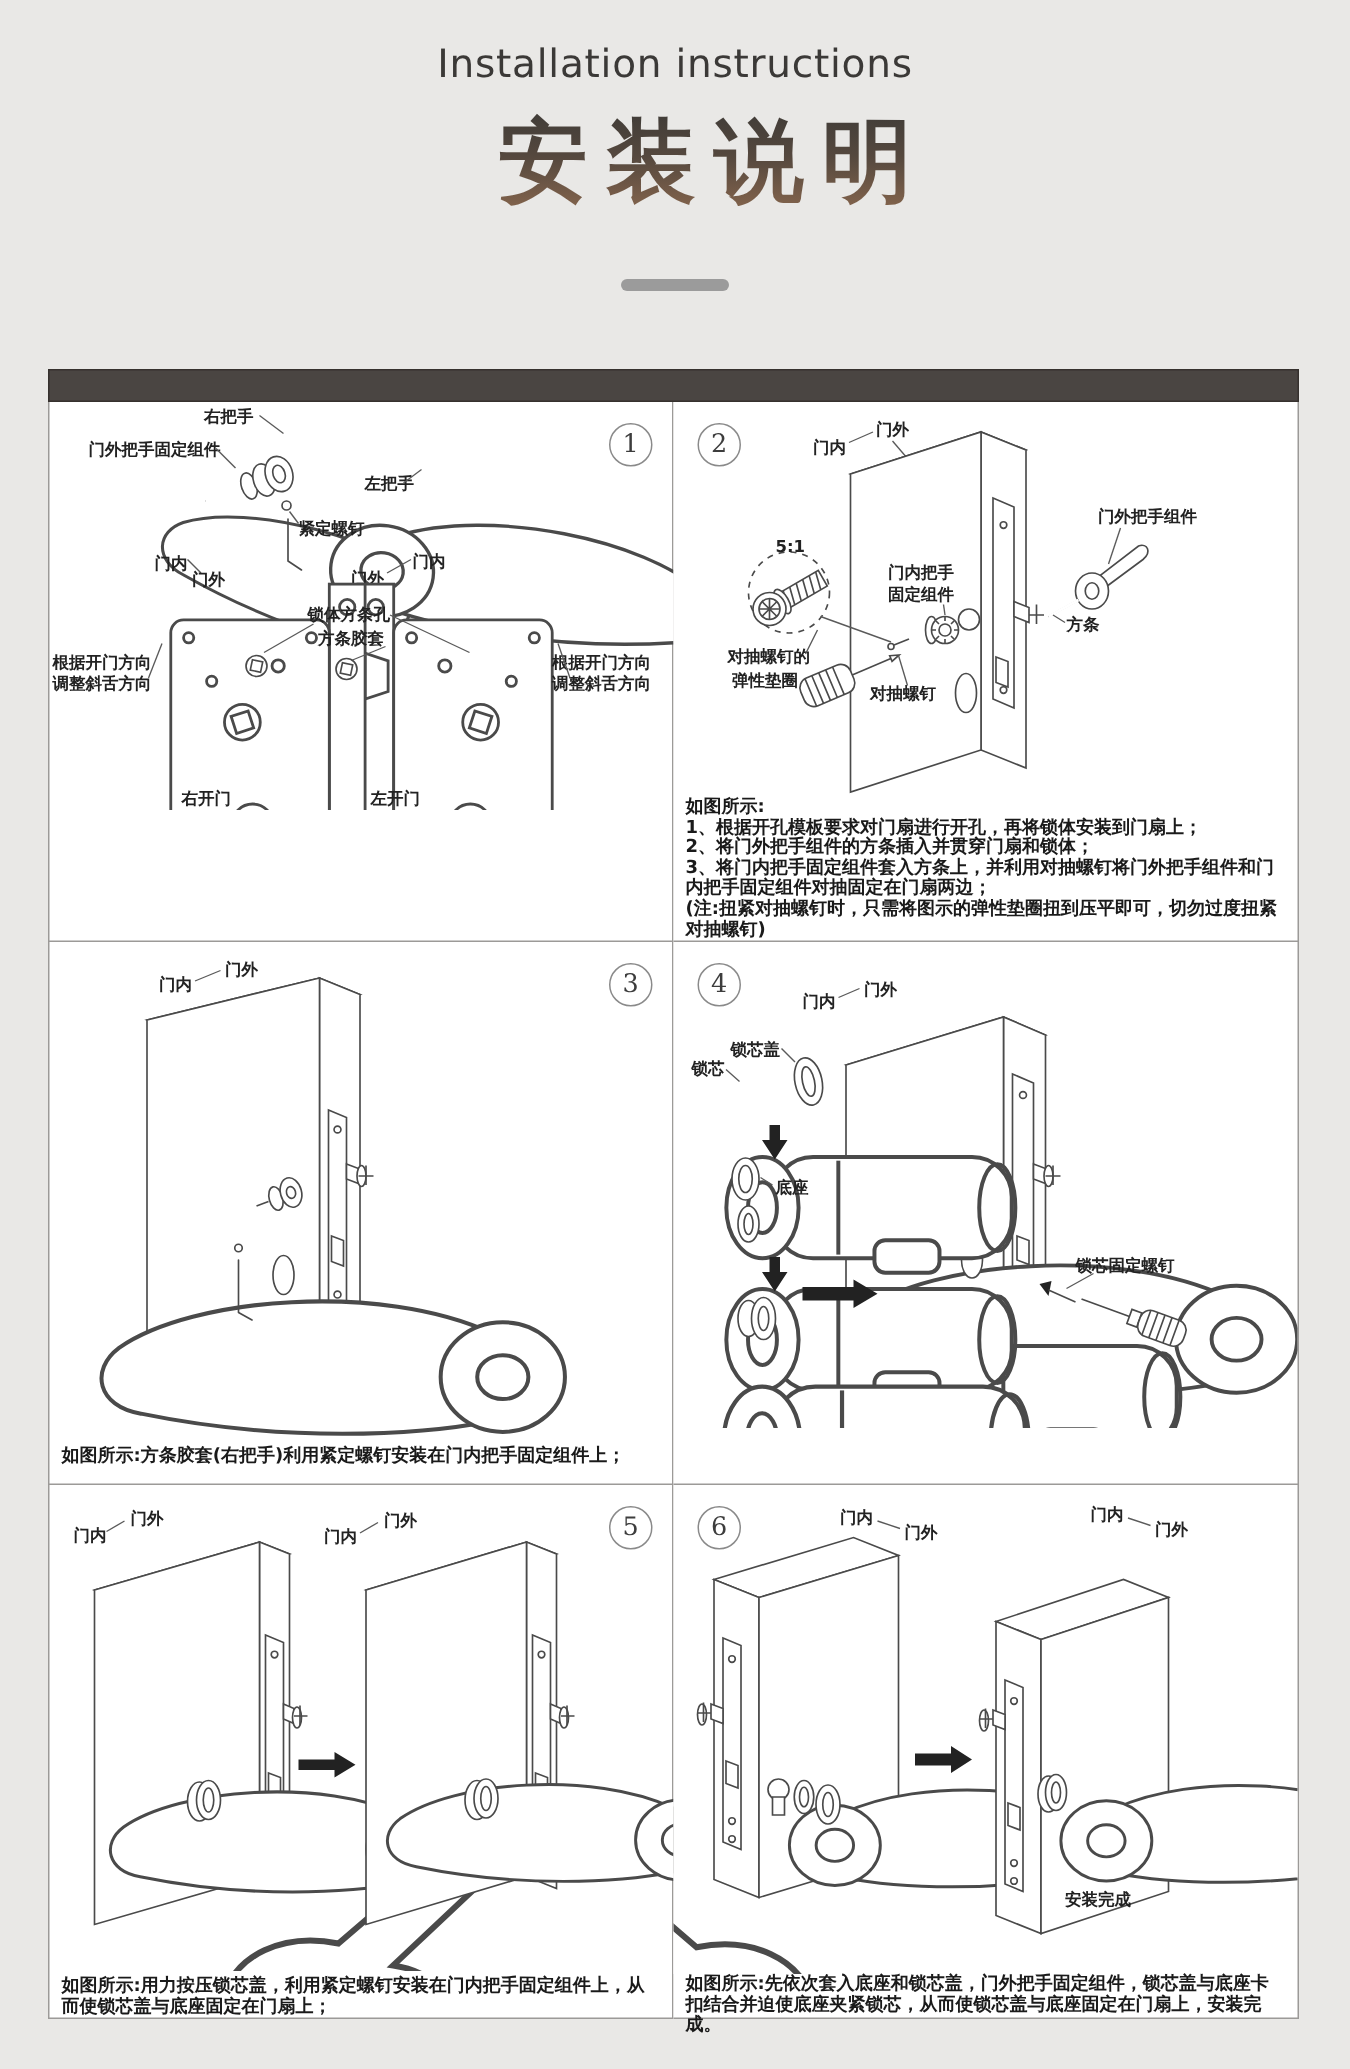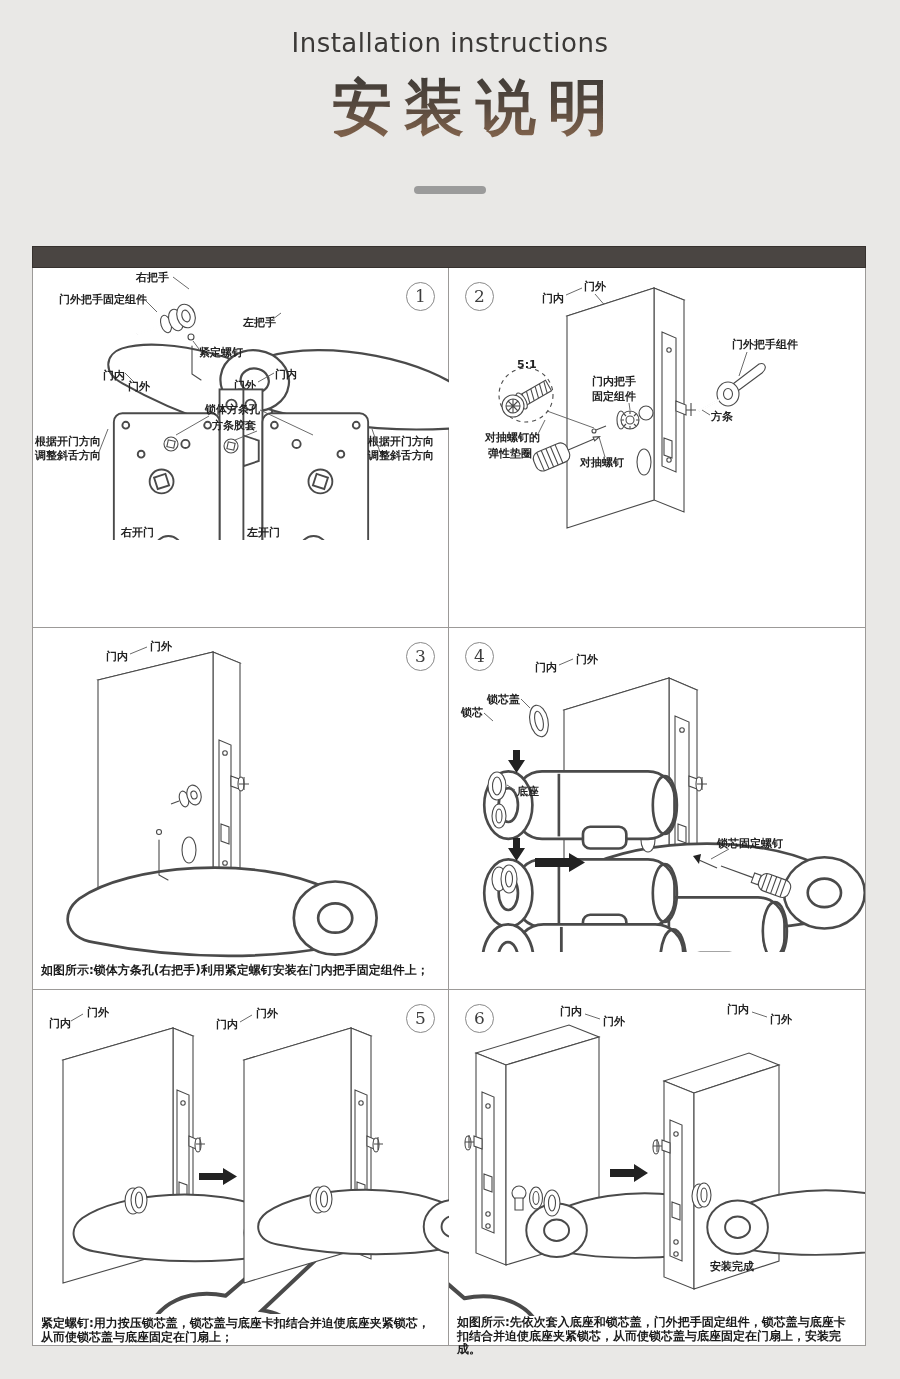--- a/index.html
+++ b/index.html
@@ -226,20 +226,25 @@
             <ellipse class="pt" cx="279" cy="126" rx="11" ry="12"></ellipse>
             <ellipse class="ln" cx="279" cy="126" rx="4.5" ry="5.5"></ellipse>
             <path class="ln" stroke-width="4.5" d="M270,132 L250,143"></path>
             <path stroke="#fff" stroke-width="2" fill="none" d="M270,132 L250,143"></path>
           </g>
           <text class="lb" x="283" y="80">门外把手组件</text>
           <path class="ld" d="M298,84 L290,108"></path>
           <text class="lb" x="262" y="152">方条</text>
           <path class="ld" d="M261,147 L253,142"></path>
         </svg>
+        <div class="caption" style="top:263px">如图所示:
+1、根据开孔模板要求对门扇进行开孔，再将锁体安装到门扇上；
+2、将门外把手组件的方条插入并贯穿门扇和锁体；
+3、将门内把手固定组件套入方条上，并利用对抽螺钉将门外把手组件和门内把手固定组件对抽固定在门扇两边；
+(注:扭紧对抽螺钉时，只需将图示的弹性垫圈扭到压平即可，切勿过度扭紧对抽螺钉)</div>
       </section>
     </div>
 
     <div class="row">
 
       <section class="panel" style="height:362px">
         <div class="num r">3</div>
         <svg class="diagram" width="416" height="334" viewBox="0 0 416 334">
           <text class="lb" x="73" y="32">门内</text>
           <path class="ld" d="M97,26 L114,19"></path>
@@ -263,21 +268,21 @@
           <g>
             <path class="ln" stroke-width="2.2" d="M138,176 L146,173"></path>
             <ellipse class="pt" cx="151" cy="171" rx="4.5" ry="8" transform="rotate(-15 151 171)"></ellipse>
             <ellipse class="pt" cx="161" cy="167" rx="7" ry="10" transform="rotate(-15 161 167)"></ellipse>
             <ellipse class="ln" cx="161" cy="167" rx="3" ry="4" transform="rotate(-15 161 167)"></ellipse>
           </g>
           <circle class="pt" cx="126" cy="204" r="2.5"></circle>
           <path class="ln" stroke-width="4" stroke-linecap="round" stroke-linejoin="round" d="M126,212 L126,247 L135,252"></path>
           <ellipse class="pt" cx="156" cy="222" rx="7" ry="13"></ellipse>
         </svg>
-        <div class="caption" style="top:336px">如图所示:锁体方条孔(右把手)利用紧定螺钉安装在门内把手固定组件上；</div>
+        <div class="caption" style="top:336px">如图所示:方条胶套(右把手)利用紧定螺钉安装在门内把手固定组件上；</div>
       </section>
 
       <section class="panel" style="height:362px">
         <div class="num l">4</div>
         <svg class="diagram" width="416" height="324" viewBox="0 0 416 324">
           <text class="lb" x="86" y="43">门内</text>
           <path class="ld" d="M110,37 L124,31"></path>
           <text class="lb" x="127" y="35">门外</text>
           <g>
             <path class="pt" d="M115,82 L220,50 L248,62 L143,94 Z"></path>
@@ -389,21 +394,21 @@
             <path class="pt" d="M324,192 L332,195 L332,211 L324,208 Z"></path>
             <path class="pt" d="M334,146 L341,149 L341,159 L334,156 Z"></path>
             <ellipse class="pt" cx="343" cy="155" rx="3" ry="7"></ellipse>
             <path class="ln" stroke-width="2" d="M341,154 h9 M345,147 v13"></path>
             <use href="#sym-handle" transform="translate(216,143) scale(0.60)"></use>
             <ellipse class="pt" cx="285" cy="210" rx="8" ry="13"></ellipse>
             <ellipse class="pt" cx="291" cy="209" rx="8" ry="13"></ellipse>
             <ellipse class="ln" cx="291" cy="209" rx="3.5" ry="8"></ellipse>
           </g>
         </svg>
-        <div class="caption" style="top:327px">紧定螺钉:用力按压锁芯盖，锁芯盖与底座卡扣结合并迫使底座夹紧锁芯，从而使锁芯盖与底座固定在门扇上；</div>
+        <div class="caption" style="top:327px">如图所示:用力按压锁芯盖，利用紧定螺钉安装在门内把手固定组件上，从而使锁芯盖与底座固定在门扇上；</div>
       </section>
 
       <section class="panel" style="height:356px">
         <div class="num l">6</div>
         <svg class="diagram" width="416" height="326" viewBox="0 0 416 326">
           <text class="lb" x="111" y="25">门内</text>
           <path class="ld" d="M136,24 L151,29"></path>
           <text class="lb" x="154" y="35">门外</text>
           <g>
             <path class="pt" d="M27,63 L120,35 L150,47 L57,75 Z"></path>

